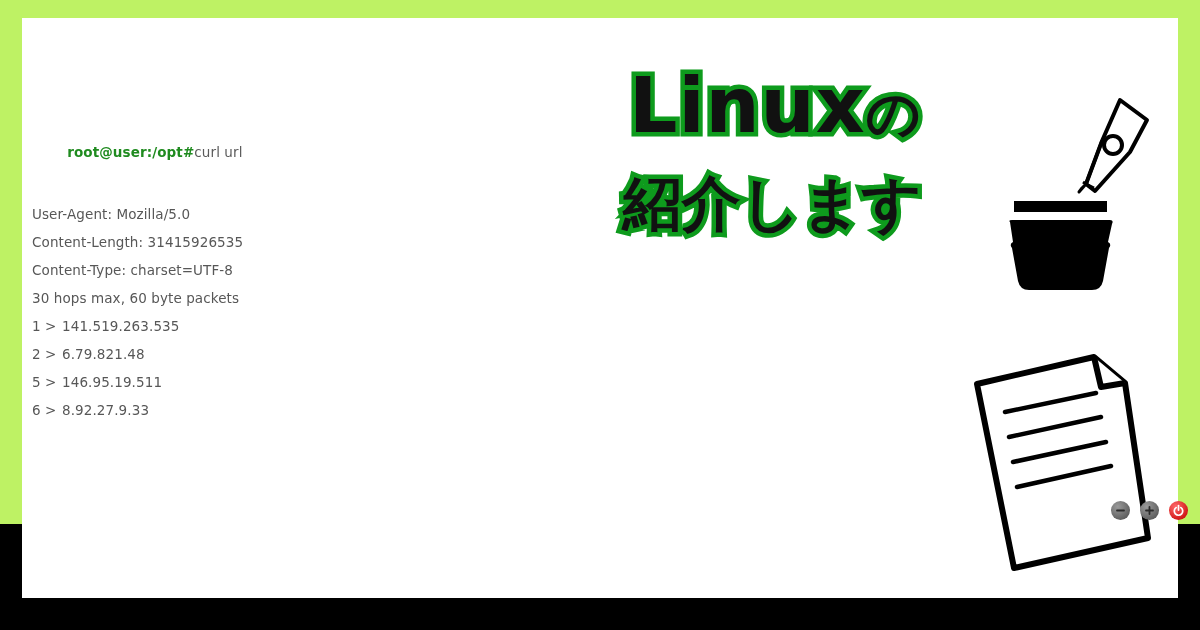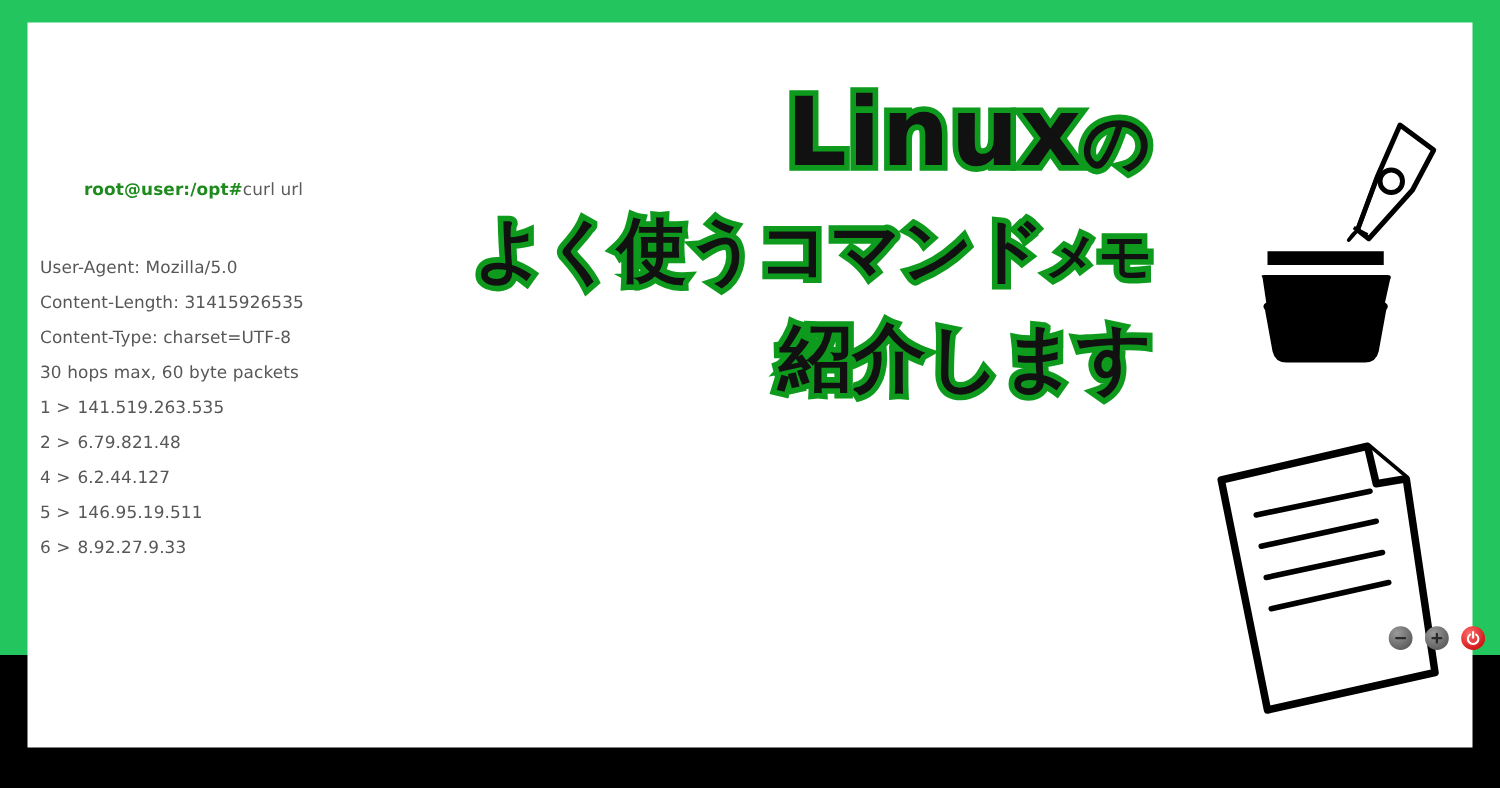--- a/index.html
+++ b/index.html
@@ -12,21 +12,21 @@
     height: 630px;
     overflow: hidden;
     font-family: "Liberation Sans", sans-serif;
   }
 
   
   #window-frame {
     position: relative;
     width: 1200px;
     height: 524px;
-    background: #22c55e;
+    background: #bef264;
     box-sizing: border-box;
   }
 
   
   #content-canvas {
     position: absolute;
     left: 22px;
     top: 18px;
     width: 1156px;
     height: 580px;
@@ -147,30 +147,28 @@
         <span class="term-prompt">root@user:/opt#</span><span class="term-cmd">curl url</span>
       </div>
 
       <div class="term-line">User-Agent: Mozilla/5.0</div>
       <div class="term-line">Content-Length: 31415926535</div>
       <div class="term-line">Content-Type: charset=UTF-8</div>
       <div class="term-line">30 hops max, 60 byte packets</div>
 
       <div class="term-line"><span class="hop-idx">1 &gt;</span><span>141.519.263.535</span></div>
       <div class="term-line"><span class="hop-idx">2 &gt;</span><span>6.79.821.48</span></div>
-      <div class="term-line"><span class="hop-idx">4 &gt;</span><span>6.2.44.127</span></div>
       <div class="term-line"><span class="hop-idx">5 &gt;</span><span>146.95.19.511</span></div>
       <div class="term-line"><span class="hop-idx">6 &gt;</span><span>8.92.27.9.33</span></div>
 
     </div>
 
     <div id="headline-block">
       <span class="headline-line hl-1"><span>Linux</span><span class="small">の</span></span>
 
-      <span class="headline-line hl-2"><span>よく使う</span><span>コマンド</span><span class="smallkana">メモ</span></span>
 
 
       <span class="headline-line hl-4">紹介します</span>
     </div>
 
     <svg id="pen-ink-illustration" viewBox="0 0 200 230">
 
       <g>
         <path d="M138 24 L165 44 L148 76 L113 115 L104 108 L120 65 Z" fill="#ffffff" stroke="#000000" stroke-width="4" stroke-linejoin="round"></path>
         <path d="M120 65 L104 108" stroke="#000000" stroke-width="3.5"></path>

